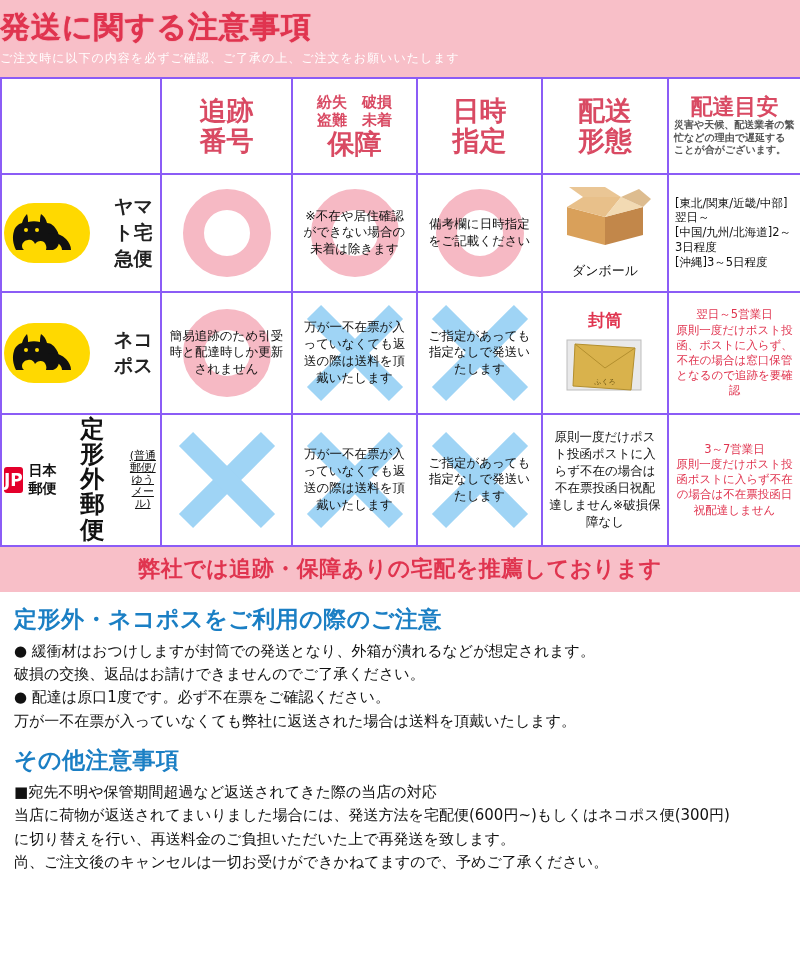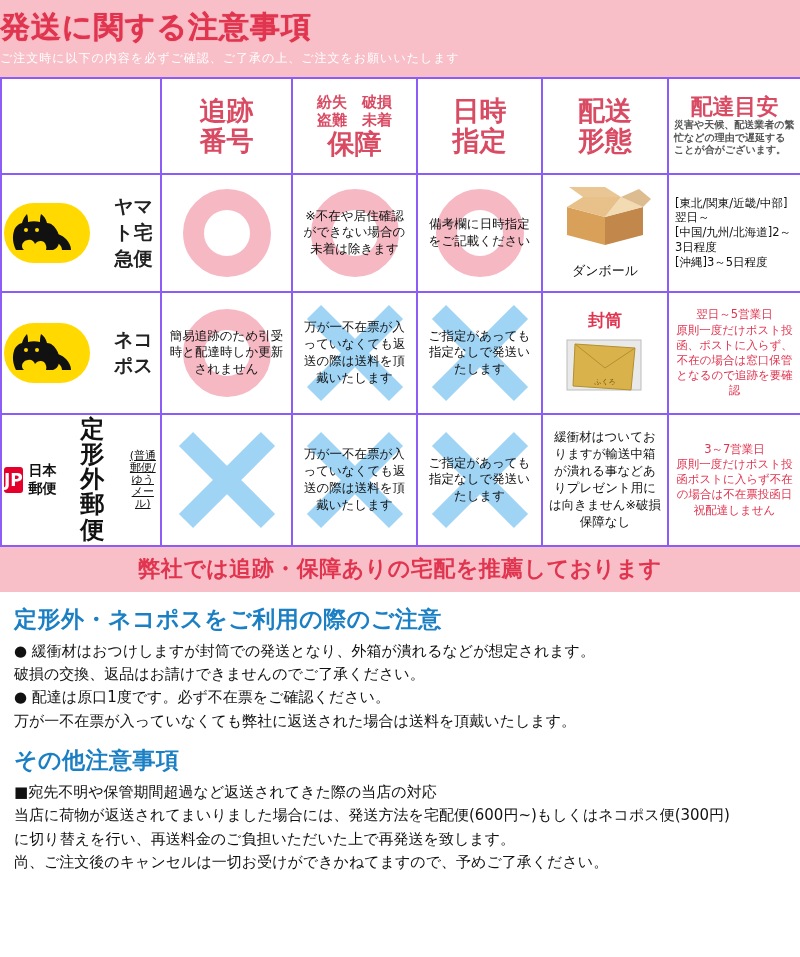--- a/index.html
+++ b/index.html
@@ -344,21 +344,21 @@
         </td>
 
         <td class="row-cell tall overlay-cell">
           <div class="bg">
               <span class="cross-mark"></span>
             </div>
           <div class="fg celltext">ご指定があっても指定なしで発送いたします</div>
         </td>
 
         <td class="row-cell tall">
-          <div class="celltext">緩衝材はついておりますが輸送中箱が潰れる事などありプレゼント用には向きません※破損保障なし</div>
+          <div class="celltext">原則一度だけポスト投函ポストに入らず不在の場合は不在票投函日祝配達しません※破損保障なし</div>
         </td>
 
         <td class="row-cell tall">
           <div class="eta-red" style="white-space:pre-line;">3～7営業日
 原則一度だけポスト投函ポストに入らず不在の場合は不在票投函日祝配達しません</div>
         </td>
       </tr>
     </tbody>
   </table>
 

